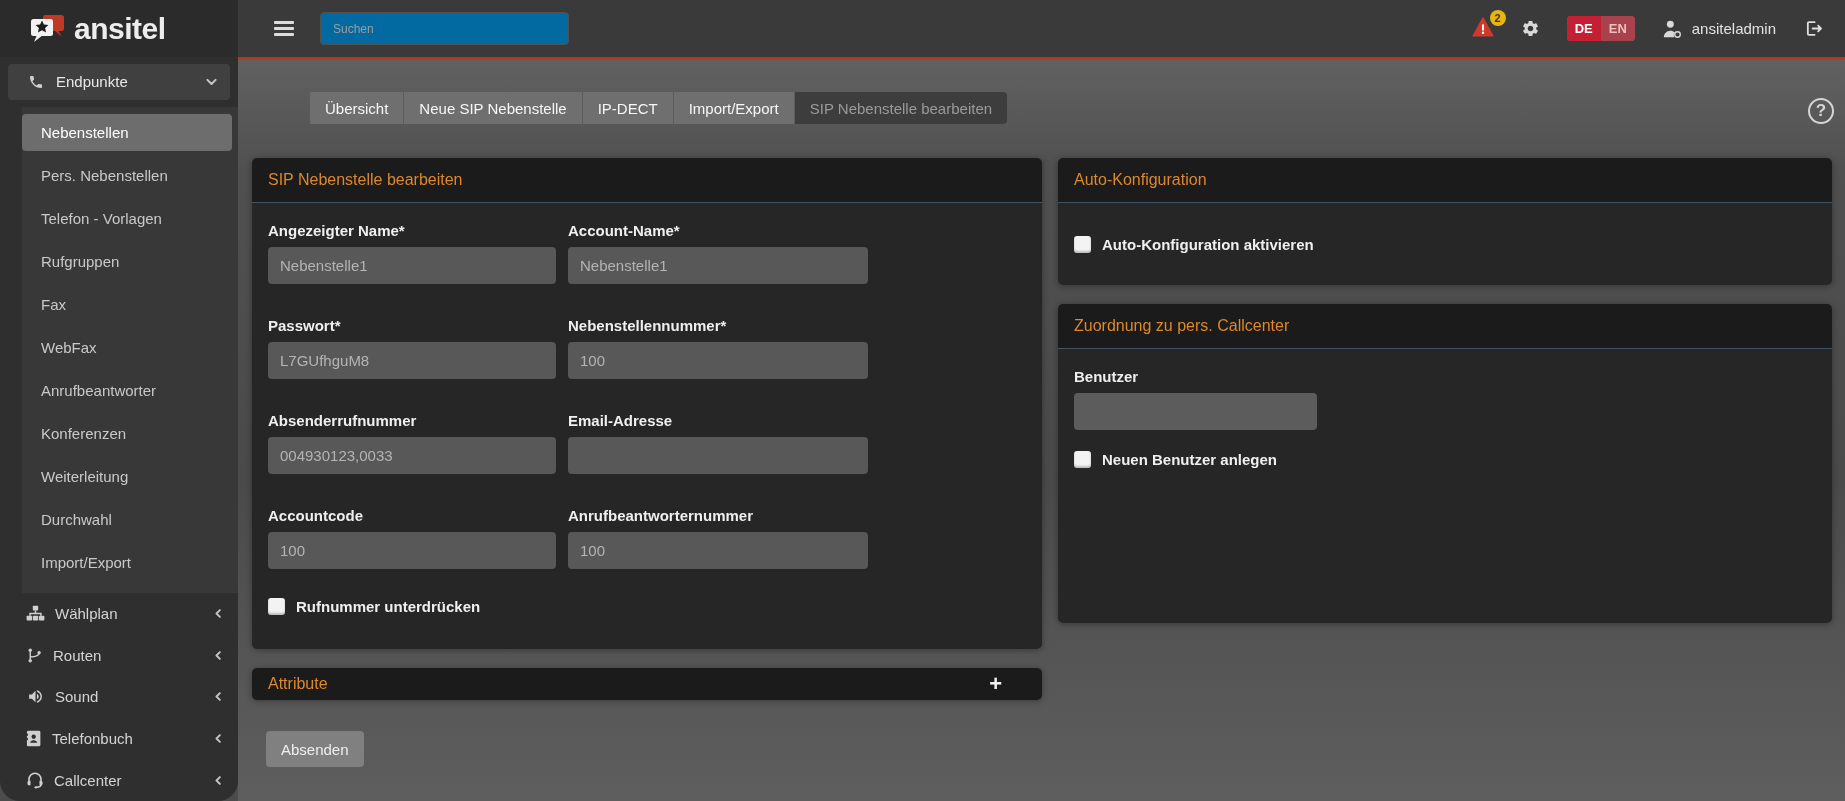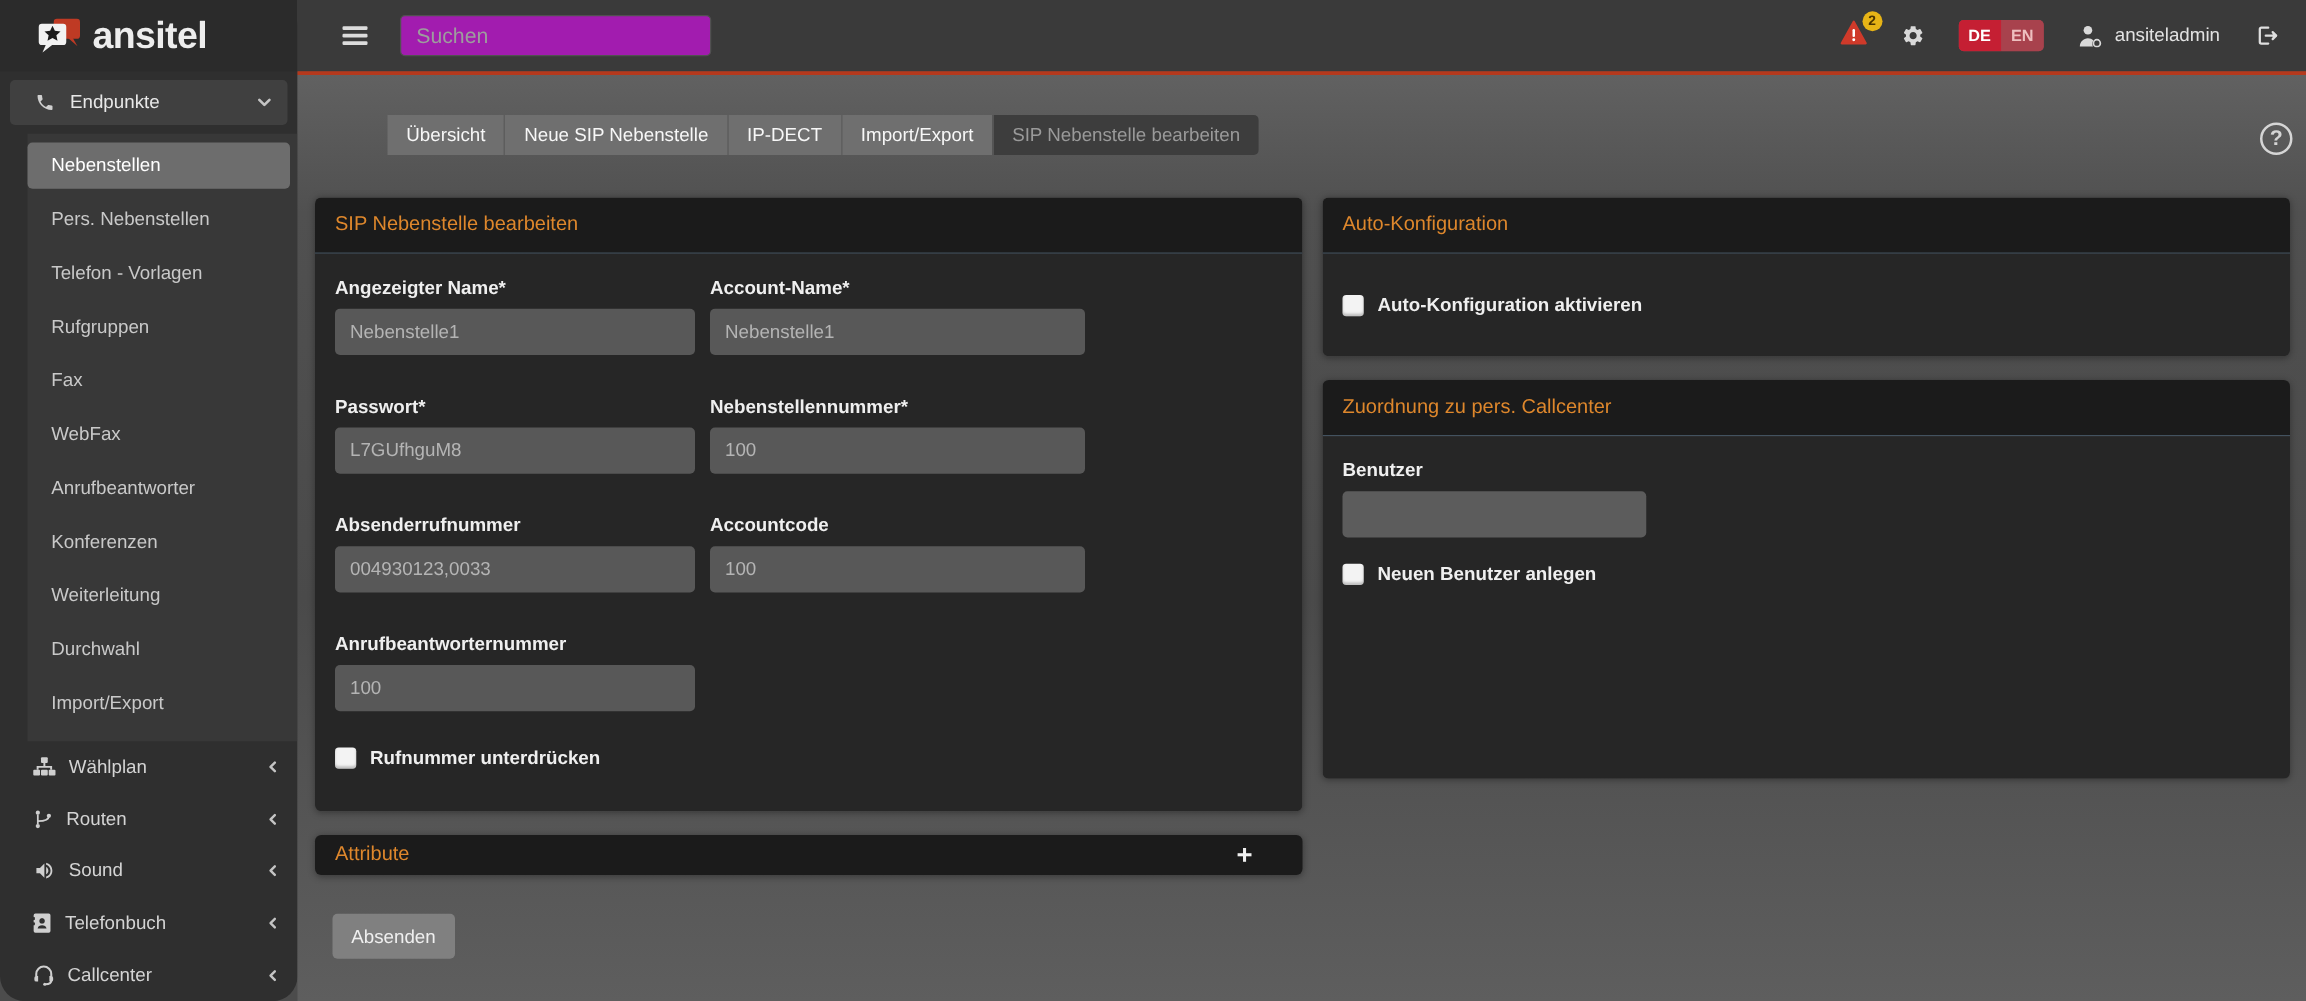--- a/index.html
+++ b/index.html
@@ -23,22 +23,22 @@
   .group-item .lbl { margin-left:10px; flex:1; }
   .icon { display:inline-flex; align-items:center; justify-content:center; color:#cfcfcf; }
   .chev { color:#c4c4c4; display:inline-flex; }
 
   
   .main { flex:1; display:flex; flex-direction:column; }
   .topbar { height:57px; flex:0 0 57px; background:#3a3a3a; display:flex; align-items:center;
             padding:0 22px 0 36px; }
   .burger { width:20px; cursor:pointer; }
   .burger div { height:3px; background:#dcdcdc; margin:3px 0; border-radius:1px; }
-  .search-input { margin-left:26px; width:249px; height:33px; background:#a21caf; border:1px solid #515151;
-                  border-radius:4px; color:#b9b9b9; font-size:17px; padding:0 12px; outline:none;
+  .search-input { margin-left:26px; width:249px; height:33px; background:#0369a1; border:1px solid #515151;
+                  border-radius:4px; color:#b9b9b9; font-size:12px; padding:0 12px; outline:none;
                   font-family:"Liberation Sans","DejaVu Sans",sans-serif; }
   .search-input::placeholder { color:#9d9d9d; }
   .top-right { margin-left:auto; display:flex; align-items:center; gap:27px; }
   .alert-wrap { position:relative; cursor:pointer; }
   .alert-badge { position:absolute; top:-7px; right:-12px; min-width:16px; height:16px; background:#e7b416;
                  color:#4a3400; border-radius:8px; font-size:11px; font-weight:700;
                  display:flex; align-items:center; justify-content:center; padding:0 4px; }
   .lang-pill { display:flex; background:#a8424d; border-radius:4px; overflow:hidden; cursor:pointer; }
   .lang-seg { font-size:13px; font-weight:700; padding:5px 8px; }
   .lang-de { background:#c51f33; color:#ffffff; }
@@ -345,20 +345,24 @@
                 </div>
                 <div class="field">
                   <label>Nebenstellennummer*</label>
                   <input class="tinput" type="text" value="100" style="">
                 </div>
                 <div class="field">
                   <label>Absenderrufnummer</label>
                   <input class="tinput" type="text" value="004930123,0033" style="">
                 </div>
                 <div class="field">
+                  <label>Email-Adresse</label>
+                  <input class="tinput" type="text" value="" style="">
+                </div>
+                <div class="field">
                   <label>Accountcode</label>
                   <input class="tinput" type="text" value="100" style="">
                 </div>
                 <div class="field">
                   <label>Anrufbeantworternummer</label>
                   <input class="tinput" type="text" value="100" style="">
                 </div>
               </div>
               <div class="cb-row">
                 <span class="cb"></span>

